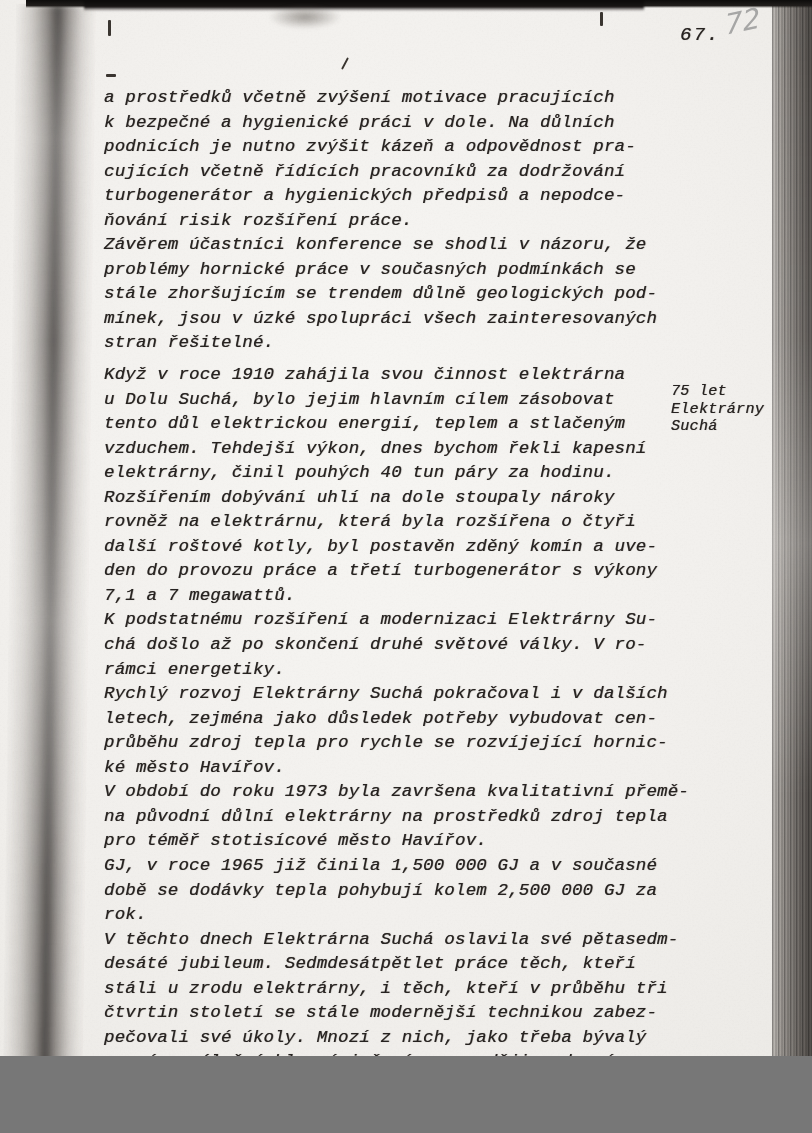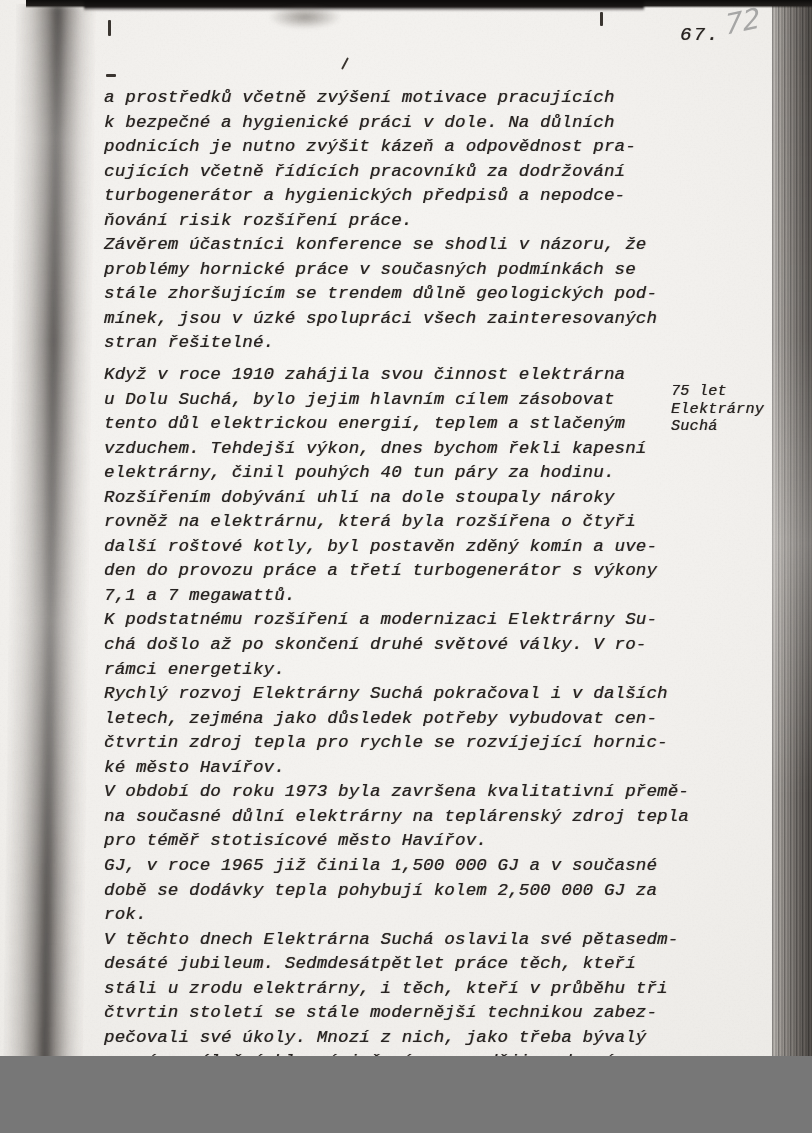--- a/index.html
+++ b/index.html
@@ -145,26 +145,26 @@
           <div class="line">7,1 a 7 megawattů.</div>
         </div>
         <div class="paragraph">
           <div class="line">K podstatnému rozšíření a modernizaci Elektrárny Su-</div>
           <div class="line">chá došlo až po skončení druhé světové války. V ro-</div>
           <div class="line">rámci energetiky.</div>
         </div>
         <div class="paragraph">
           <div class="line">Rychlý rozvoj Elektrárny Suchá pokračoval i v dalších</div>
           <div class="line">letech, zejména jako důsledek potřeby vybudovat cen-</div>
-          <div class="line">čtvrtin zdroj tepla pro rychle se rozvíjející hornic-</div>
+          <div class="line">průběhu zdroj tepla pro rychle se rozvíjející hornic-</div>
           <div class="line">ké město Havířov.</div>
         </div>
         <div class="paragraph">
           <div class="line">V období do roku 1973 byla završena kvalitativní přemě-</div>
-          <div class="line">na současné důlní elektrárny na teplárenský zdroj tepla</div>
+          <div class="line">na původní důlní elektrárny na prostředků zdroj tepla</div>
           <div class="line">pro téměř stotisícové město Havířov.</div>
         </div>
         <div class="paragraph">
           <div class="line">GJ, v roce 1965 již činila 1,500 000 GJ a v současné</div>
           <div class="line">době se dodávky tepla pohybují kolem 2,500 000 GJ za</div>
           <div class="line">rok.</div>
         </div>
         <div class="paragraph">
           <div class="line">V těchto dnech Elektrárna Suchá oslavila své pětasedm-</div>
           <div class="line">desáté jubileum. Sedmdesátpětlet práce těch, kteří</div>

